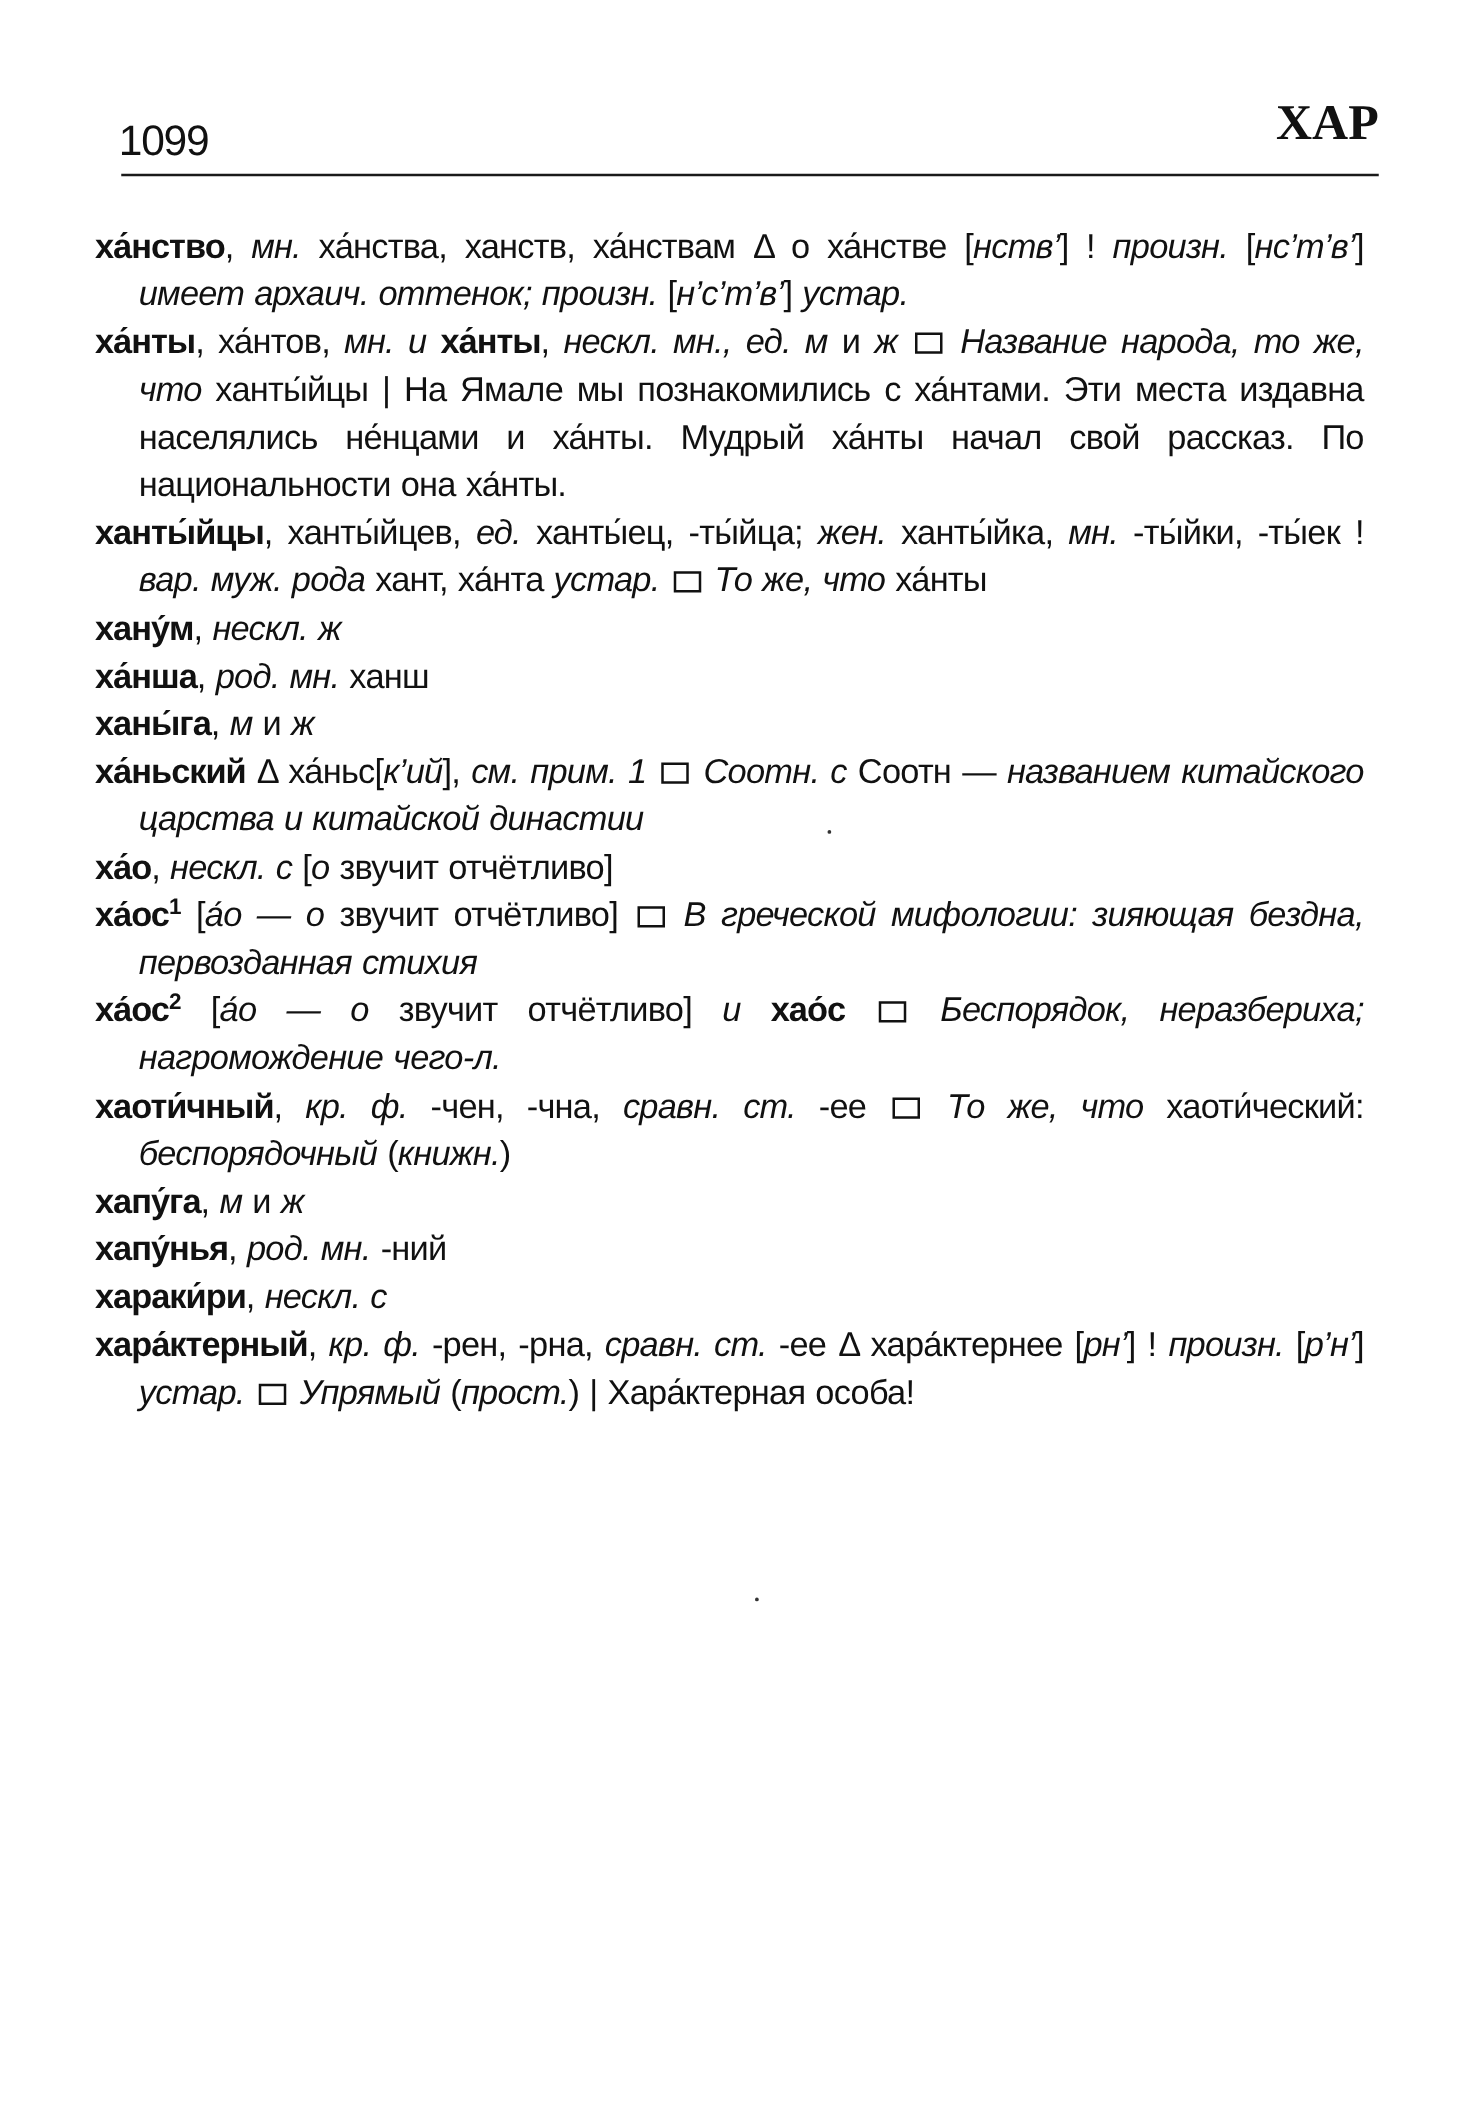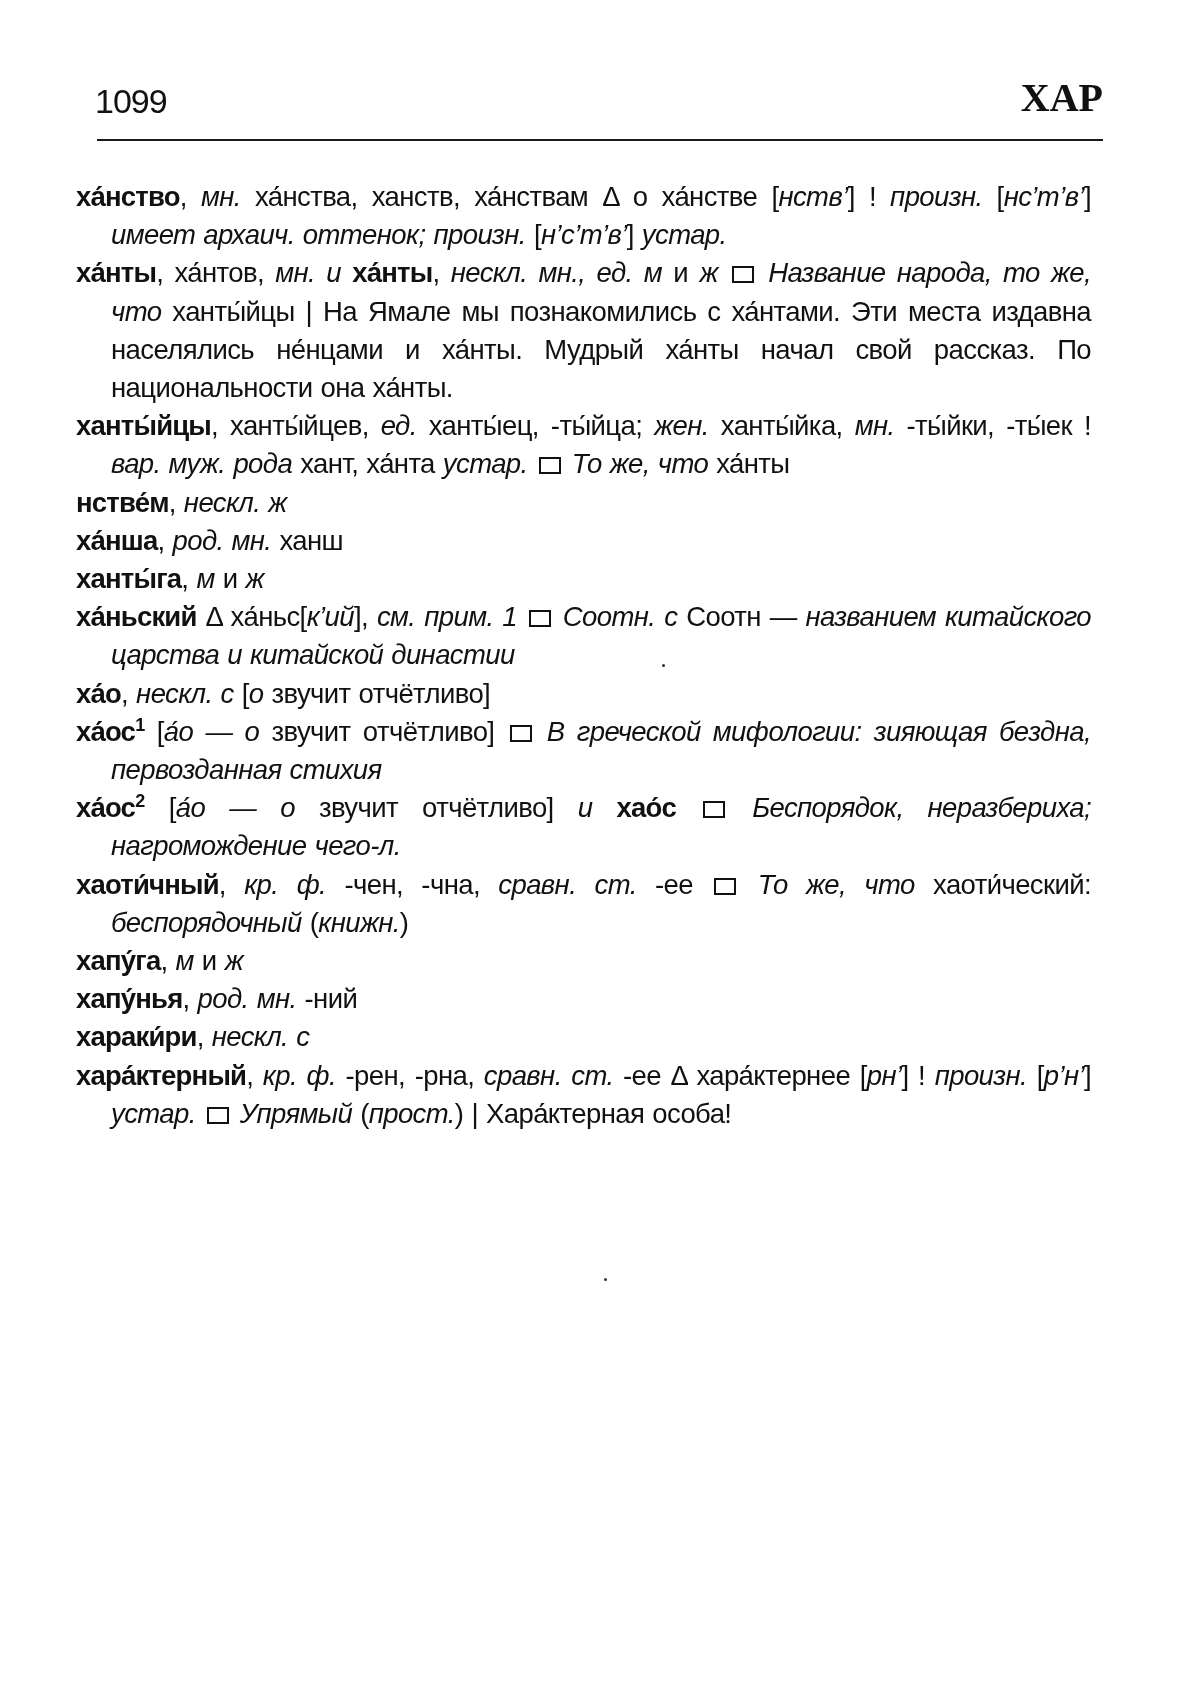--- a/index.html
+++ b/index.html
@@ -18,21 +18,21 @@
     .page-header {
       position: absolute;
       left: 95px;
       top: 78px;
       width: 1008px;
       height: 60px;
     }
     .page-number {
       position: absolute;
       left: 0;
-      top: 4px;
+      top: 16px;
       font-size: 34px;
       font-family: "Liberation Sans Narrow", "Liberation Sans", sans-serif;
       letter-spacing: -1px;
     }
     .running-head {
       position: absolute;
       right: 0;
       top: -4px;
       font-size: 40px;
       font-weight: bold;
@@ -98,23 +98,23 @@
 <div class="page-header">
   <span class="page-number">1099</span>
   <span class="running-head">ХАР</span>
 </div>
 <div class="header-rule"></div>
 
 <div class="entries" id="entries">
     <div class="entry"><span class="hw">ха́нство</span><span>, </span><span class="it">мн.</span><span> ха́нства, ханств, ха́нствам Δ о ха́нстве [</span><span class="it">нств’</span><span>] ! </span><span class="it">произн.</span><span> [</span><span class="it">нс’т’в’</span><span>] </span><span class="it">имеет архаич. оттенок; произн.</span><span> [</span><span class="it">н’с’т’в’</span><span>] </span><span class="it">устар.</span></div>
     <div class="entry"><span class="hw">ха́нты</span><span>, ха́нтов, </span><span class="it">мн. и</span><span> </span><span class="hw">ха́нты</span><span>, </span><span class="it">нескл. мн., ед. м</span><span> и </span><span class="it">ж</span><span> </span><span class="box"></span><span> </span><span class="it">Название народа, то же, что</span><span> ханты́йцы | На Ямале мы познакомились с ха́нтами. Эти места издавна населялись не́нцами и ха́нты. Мудрый ха́нты начал свой рассказ. По национальности она ха́нты.</span></div>
     <div class="entry"><span class="hw">ханты́йцы</span><span>, ханты́йцев, </span><span class="it">ед.</span><span> ханты́ец, -ты́йца; </span><span class="it">жен.</span><span> ханты́йка, </span><span class="it">мн.</span><span> -ты́йки, -ты́ек ! </span><span class="it">вар. муж. рода</span><span> хант, ха́нта </span><span class="it">устар.</span><span> </span><span class="box"></span><span> </span><span class="it">То же, что</span><span> ха́нты</span></div>
-    <div class="entry"><span class="hw">нстве́м</span><span>, </span><span class="it">нескл. ж</span></div>
+    <div class="entry"><span class="hw">хану́м</span><span>, </span><span class="it">нескл. ж</span></div>
     <div class="entry"><span class="hw">ха́нша</span><span>, </span><span class="it">род. мн.</span><span> ханш</span></div>
-    <div class="entry"><span class="hw">ханты́га</span><span>, </span><span class="it">м</span><span> и </span><span class="it">ж</span></div>
+    <div class="entry"><span class="hw">ханы́га</span><span>, </span><span class="it">м</span><span> и </span><span class="it">ж</span></div>
     <div class="entry"><span class="hw">ха́ньский</span><span> Δ ха́ньс[</span><span class="it">к’ий</span><span>], </span><span class="it">см. прим. 1</span><span> </span><span class="box"></span><span> </span><span class="it">Соотн. с</span><span> Соотн — </span><span class="it">названием китайского царства и китайской династии</span></div>
     <div class="entry"><span class="hw">ха́о</span><span>, </span><span class="it">нескл. с</span><span> [</span><span class="it">о</span><span> звучит отчётливо]</span></div>
     <div class="entry"><span class="hw">ха́ос</span><sup>1</sup><span> [</span><span class="it">а́о — о</span><span> звучит отчётливо] </span><span class="box"></span><span> </span><span class="it">В греческой мифологии: зияющая бездна, первозданная стихия</span></div>
     <div class="entry"><span class="hw">ха́ос</span><sup>2</sup><span> [</span><span class="it">а́о — о</span><span> звучит отчётливо] </span><span class="it">и</span><span> </span><span class="hw">хао́с</span><span> </span><span class="box"></span><span> </span><span class="it">Беспорядок, неразбериха; нагромождение чего-л.</span></div>
     <div class="entry"><span class="hw">хаоти́чный</span><span>, </span><span class="it">кр. ф.</span><span> -чен, -чна, </span><span class="it">сравн. ст.</span><span> -ее </span><span class="box"></span><span> </span><span class="it">То же, что</span><span> хаоти́ческий: </span><span class="it">беспорядочный</span><span> (</span><span class="it">книжн.</span><span>)</span></div>
     <div class="entry"><span class="hw">хапу́га</span><span>, </span><span class="it">м</span><span> и </span><span class="it">ж</span></div>
     <div class="entry"><span class="hw">хапу́нья</span><span>, </span><span class="it">род. мн.</span><span> -ний</span></div>
     <div class="entry"><span class="hw">харaки́ри</span><span>, </span><span class="it">нескл. с</span></div>
     <div class="entry"><span class="hw">хара́ктерный</span><span>, </span><span class="it">кр. ф.</span><span> -рен, -рна, </span><span class="it">сравн. ст.</span><span> -ее Δ хара́ктернее [</span><span class="it">рн’</span><span>] ! </span><span class="it">произн.</span><span> [</span><span class="it">р’н’</span><span>] </span><span class="it">устар.</span><span> </span><span class="box"></span><span> </span><span class="it">Упрямый</span><span> (</span><span class="it">прост.</span><span>) | Хара́ктерная особа!</span></div>
   </div>

